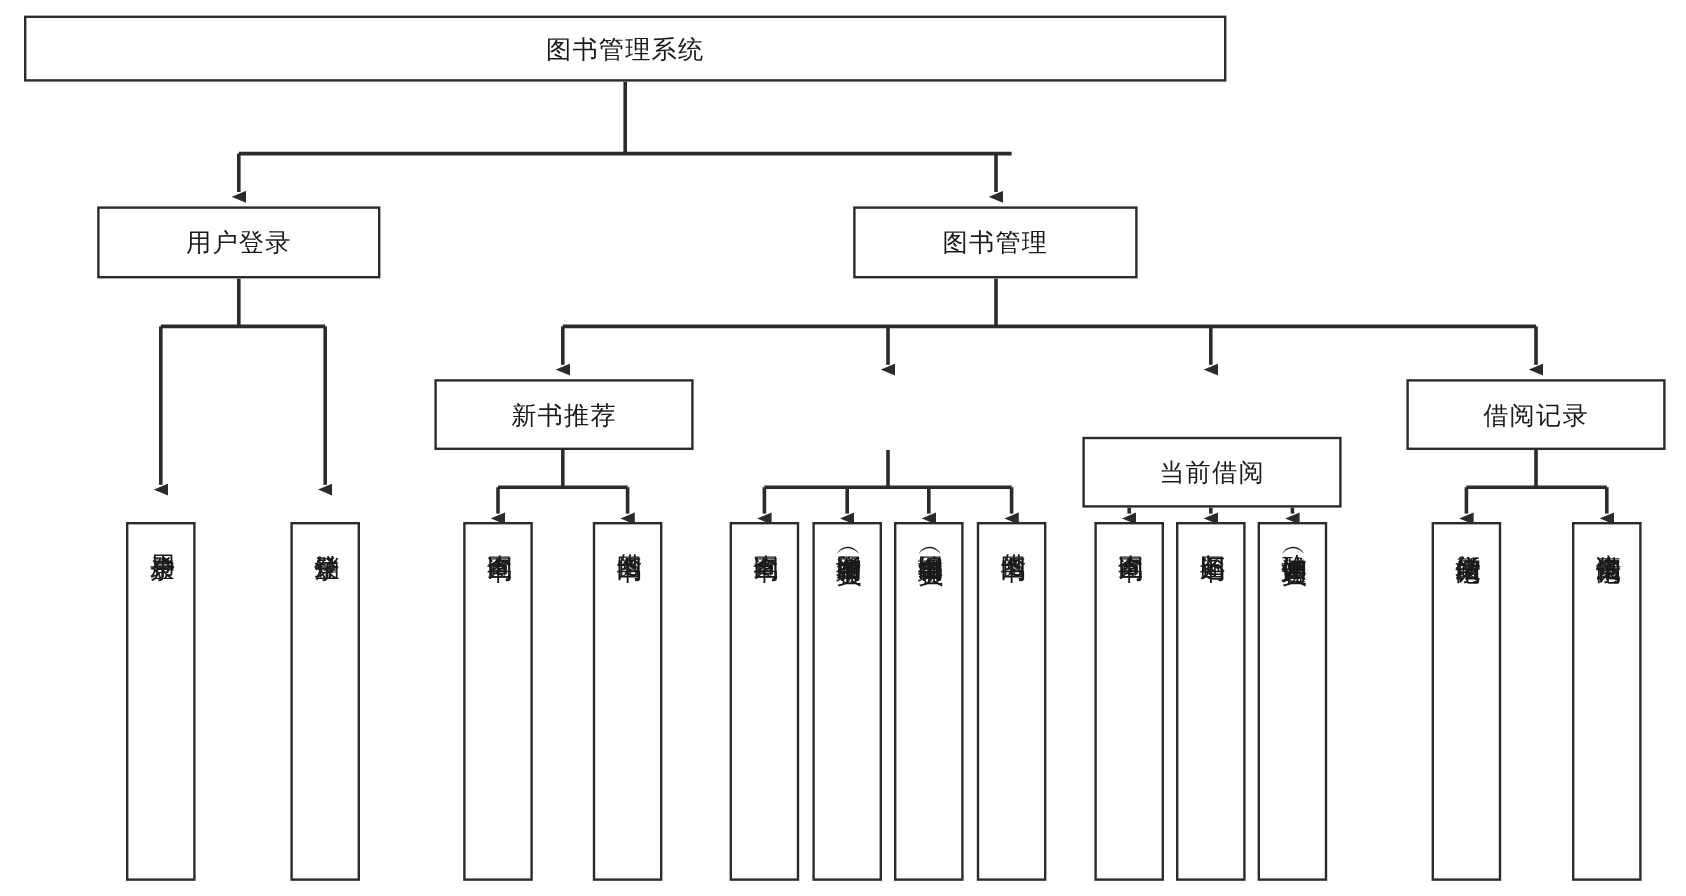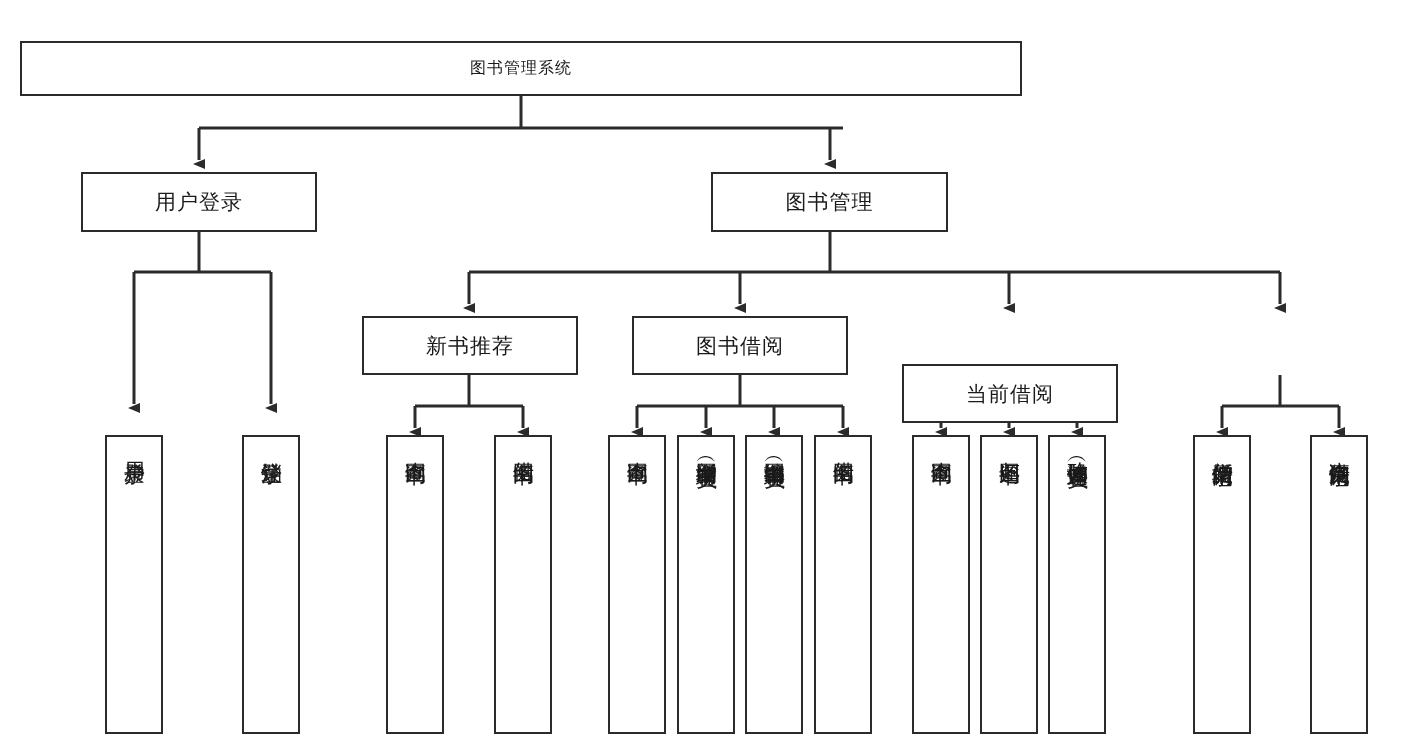--- a/index.html
+++ b/index.html
@@ -28,22 +28,21 @@
     position: absolute;
     box-sizing: border-box;
     border: 2px solid #2b2b2b;
     background: #ffffff;
     display: flex;
     align-items: center;
     justify-content: center;
     color: #1a1a1a;
   }
   .node.level-1 {
-    font-size: 16px;
-    margin-top: 28px;
+    font-size: 21px;
   }
   .node.level-2 {
     font-size: 21px;
   }
   .node.level-3 {
     font-size: 21px;
   }
   .node.leaf {
     font-size: 21px;
     align-items: flex-start;
@@ -134,25 +133,25 @@
   <div class="node level-2" style="left:81px; top:172px; width:236px; height:60px;">
     <span class="htext">用户登录</span>
   </div>
   <div class="node level-3" style="left:362px; top:316px; width:216px; height:59px;">
     <span class="htext">新书推荐</span>
   </div>
 
   <div class="node level-2" style="left:711px; top:172px; width:237px; height:60px;">
     <span class="htext">图书管理</span>
   </div>
-  <div class="node level-3" style="left:632px; top:316px; width:216px; height:59px;">
-    <span class="htext">图书借阅</span>
-  </div>
   <div class="node level-3" style="left:902px; top:316px; width:216px; height:59px;margin-top:48px;">
     <span class="htext">当前借阅</span>
+  </div>
+  <div class="node level-3" style="left:1172px; top:316px; width:216px; height:59px;">
+    <span class="htext">借阅记录</span>
   </div>
 
   <div class="node leaf" style="left:105px; top:435px; width:58px; height:299px;">
     <span class="vtext">用户登录</span>
   </div>
   <div class="node leaf" style="left:242px; top:435px; width:58px; height:299px;">
     <span class="vtext">注销登录</span>
   </div>
 
   <div class="node leaf" style="left:386px; top:435px; width:58px; height:299px;">

